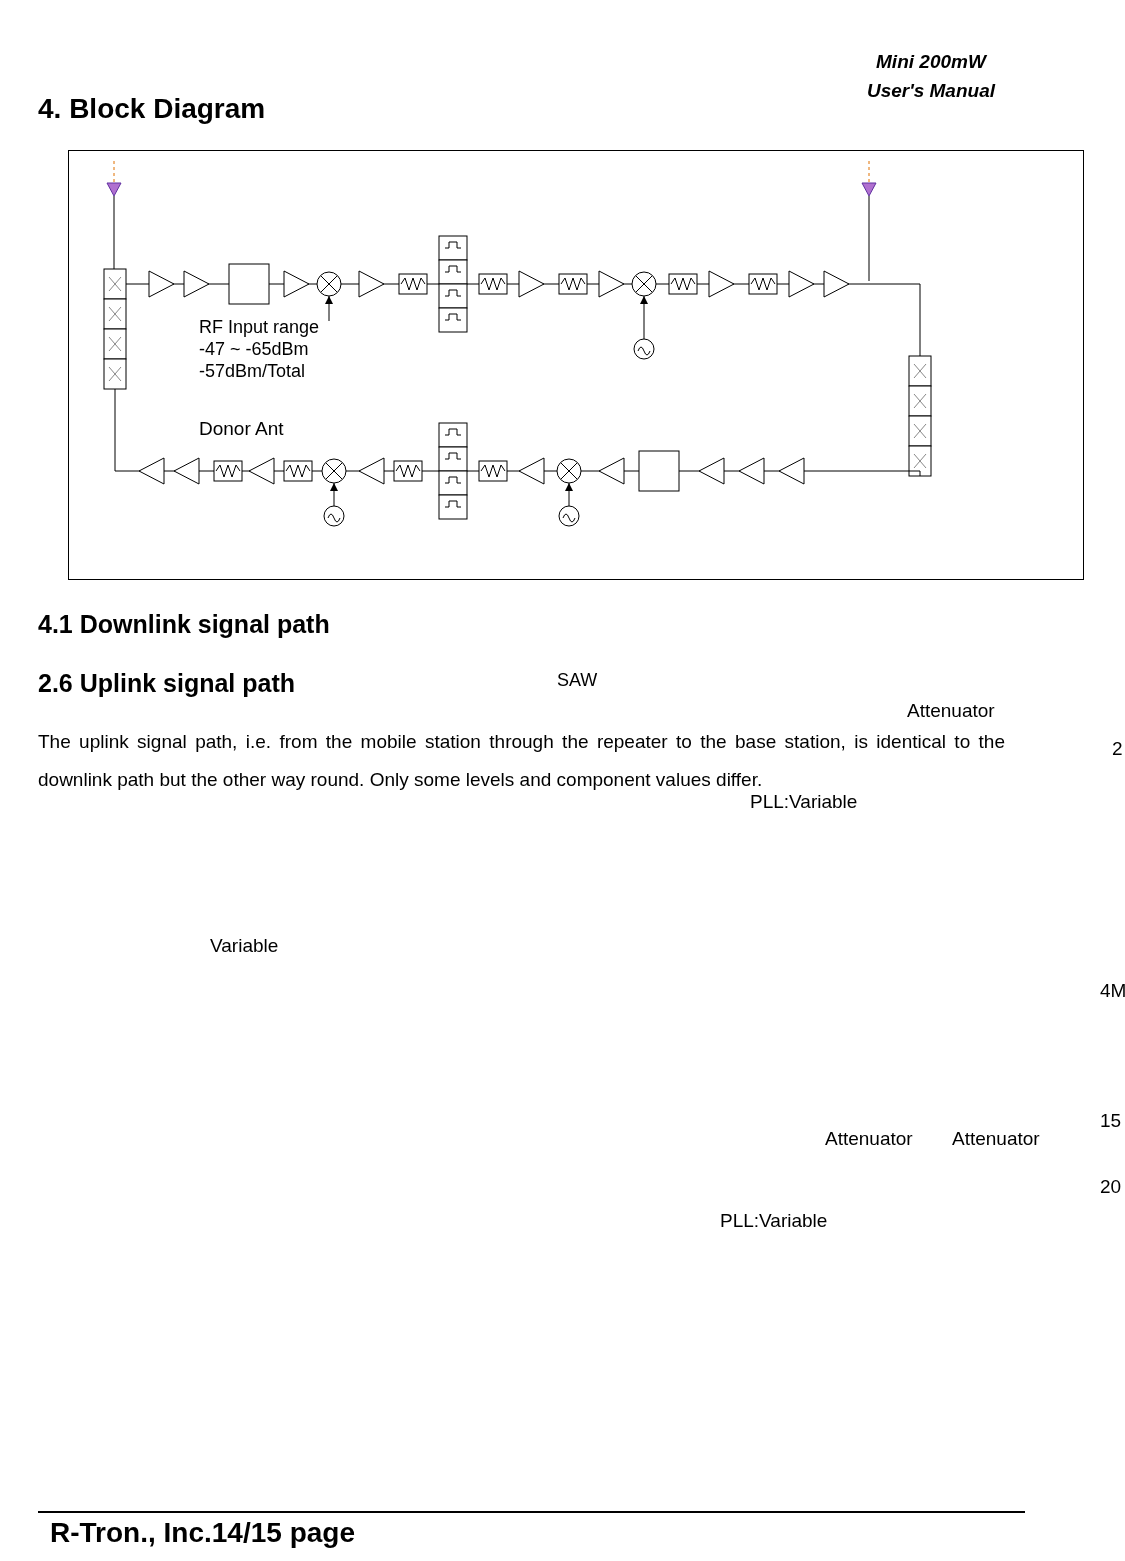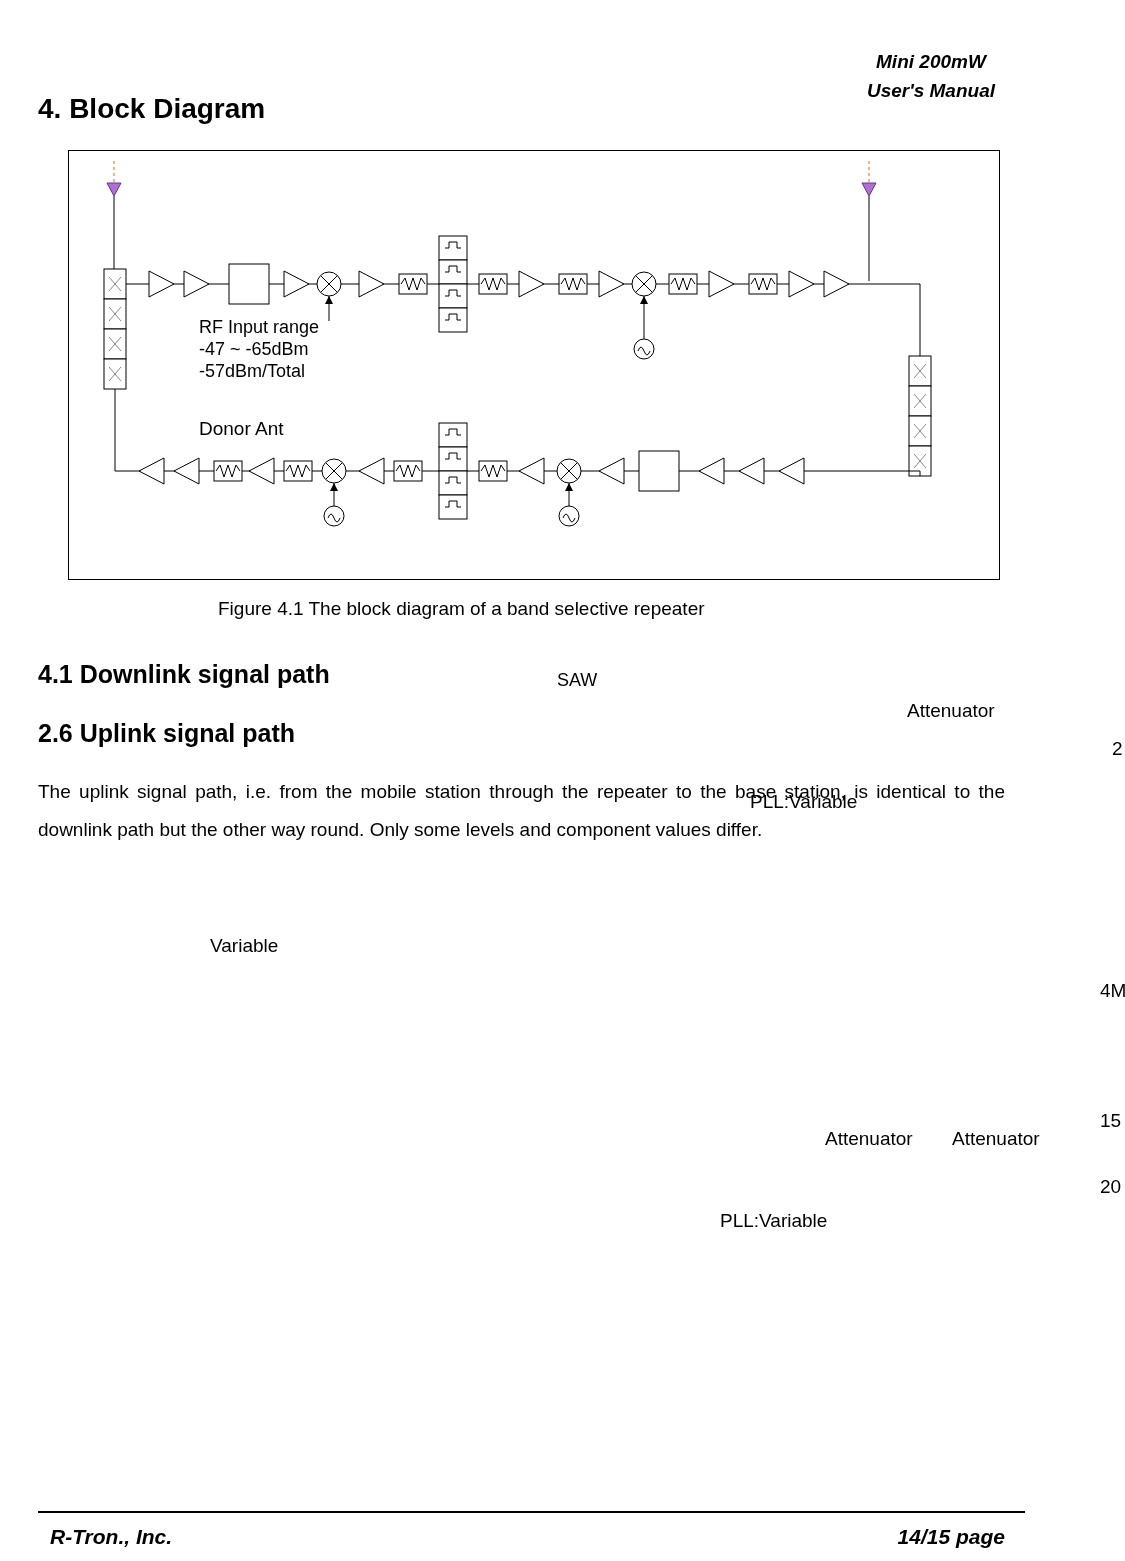--- a/index.html
+++ b/index.html
@@ -30,21 +30,21 @@
     line-height: 1.5;
   }
   .h-main {
     font-size: 28px;
     font-weight: bold;
     margin-top: 45px;
     margin-bottom: 25px;
   }
   .diagram-box {
     border: 1px solid #000;
-    width: 932px;
+    width: 1016px;
     height: 430px;
     margin-left: 30px;
     position: relative;
     overflow: hidden;
     background: #fff;
   }
   .diagram-box svg { display: block; }
   .caption {
     font-size: 19px;
     margin: 18px 0 40px 180px;
@@ -73,25 +73,24 @@
     left: 38px;
     right: 100px;
     bottom: 76px;
     border-top: 2px solid #000;
   }
   .footer {
     position: absolute;
     left: 50px;
     right: 120px;
     bottom: 40px;
-    font-style: italic;
     font-weight: bold;
-    font-size: 21px;
+    font-size: 28px;
     display: flex;
-    justify-content: space-between;
+    justify-content: flex-start;
   }
 </style>
 </head>
 <body>
 
 <div class="page">
 
   <div class="header-right">
     <div>Mini 200mW</div>
     <div>User's Manual</div>
@@ -267,21 +266,20 @@
         <line x1="845" y1="243" x2="857" y2="257"></line>
           <line x1="857" y1="243" x2="845" y2="257"></line>
         <line x1="845" y1="273" x2="857" y2="287"></line>
           <line x1="857" y1="273" x2="845" y2="287"></line>
         <line x1="845" y1="303" x2="857" y2="317"></line>
           <line x1="857" y1="303" x2="845" y2="317"></line>
       </g>
     </svg>
   </div>
 
-  <div class="caption">Figure 4.1 The block diagram of a band selective repeater</div>
 
 
   <div class="h-sub">4.1 Downlink signal path</div>
 
 
   <div class="h-sub">2.6 Uplink signal path</div>
 
   <div class="body-text" style="margin-right:60px">The uplink signal path, i.e. from the mobile station through the repeater to the base station, is identical to the downlink path but the other way round. Only some levels and component values differ.</div>
 
   <div class="float-label" style="left:557px; top:642px; font-size:18px">SAW</div>

